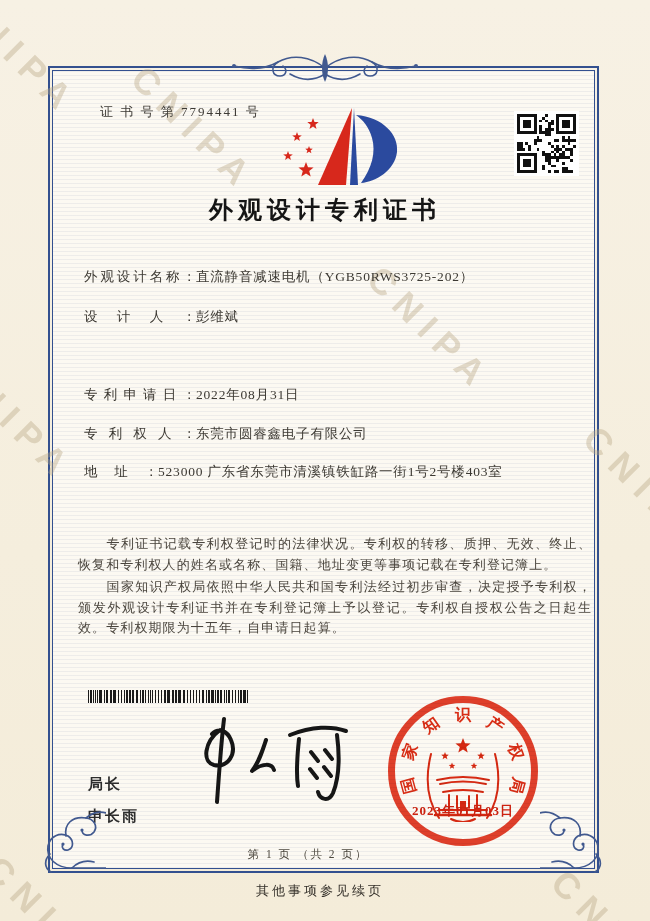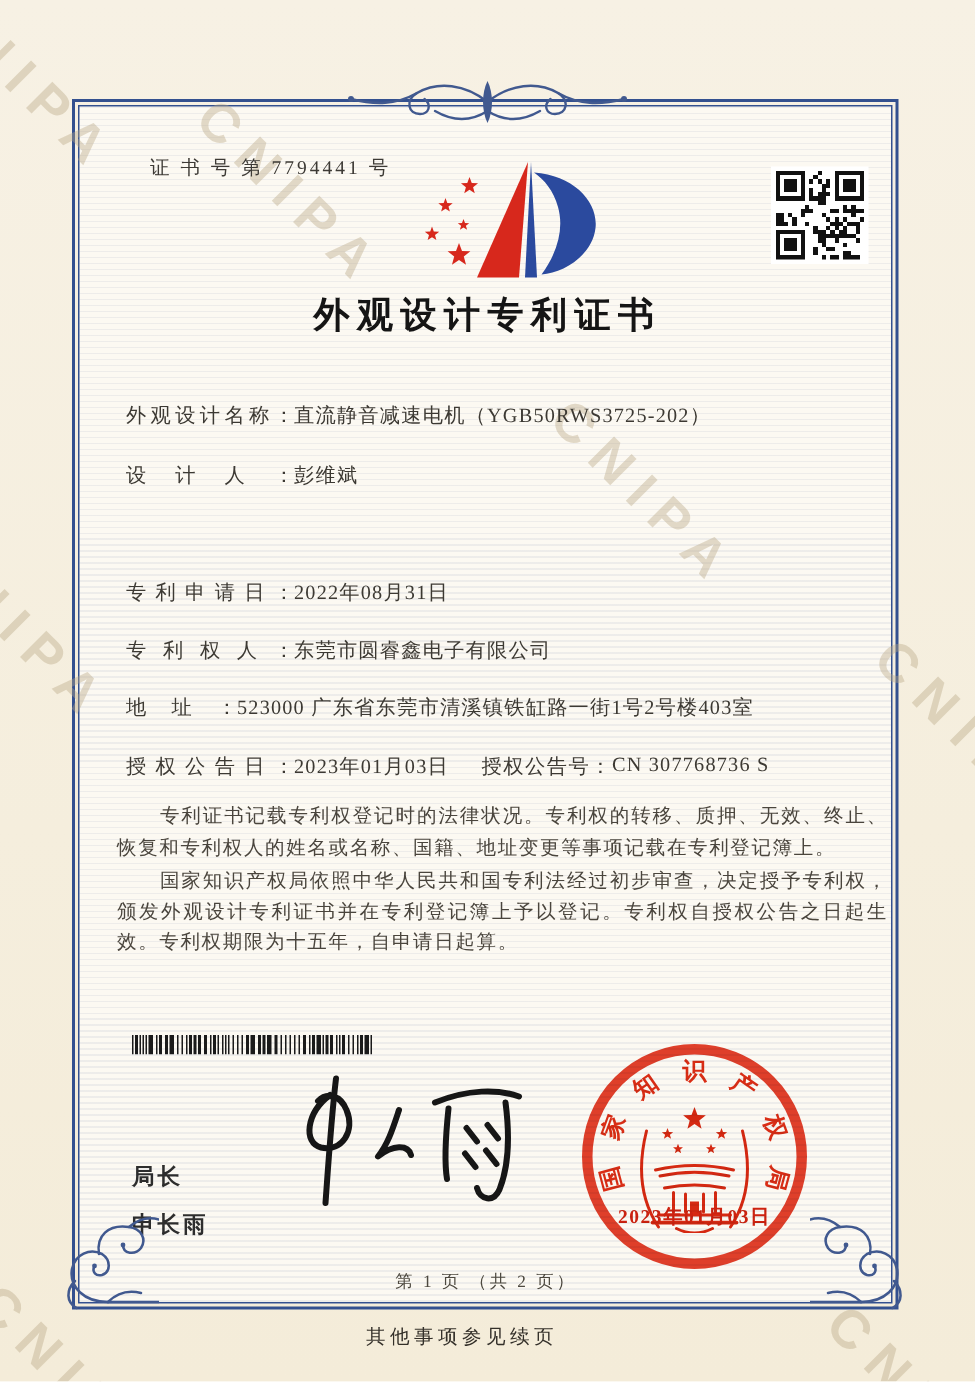--- a/index.html
+++ b/index.html
@@ -68,24 +68,24 @@
   .seal-ring{position:absolute;inset:0;border:7px solid rgba(224,48,26,0.92);
              border-radius:50%;}
   .seal-char{position:absolute;left:50%;top:50%;width:18px;height:18px;margin:-9px 0 0 -9px;
              font-size:16px;font-weight:bold;color:#dd2e16;text-align:center;
              line-height:18px;}
   .seal-emblem{position:absolute;left:35px;top:38px;}
   .seal-date{position:absolute;left:0;top:106px;width:150px;text-align:center;
              font-size:13px;font-weight:bold;letter-spacing:1px;color:#d02210;}
 
   
-  .page-indicator{position:absolute;left:16px;top:847px;width:616px;text-align:center;
+  .page-indicator{position:absolute;left:0;top:847px;width:616px;text-align:center;
                   font-size:11.5px;letter-spacing:2px;color:#4c483f;z-index:2;font-family:Liberation Serif, serif;}
   .continuation{position:absolute;left:0;top:882px;width:616px;text-align:center;
-                font-size:13px;letter-spacing:3px;color:#332f29;}
+                font-size:13px;letter-spacing:3px;color:#332f29;padding-left:12px;}
 </style>
 </head>
 <body>
 
 <div class="page">
 
   <div class="wm wm1">CNIPA</div>
   <div class="wm wm2">CNIPA</div>
   <div class="wm wm3">CNIPA</div>
   <div class="wm wm4">CNIPA</div>
@@ -272,26 +272,20 @@
     </div>
     <div class="field-row" style="top:386px">
       <span class="flabel">专利申请日：</span><span class="fvalue">2022年08月31日</span>
     </div>
     <div class="field-row" style="top:425px">
       <span class="flabel">专利权人：</span><span class="fvalue">东莞市圆睿鑫电子有限公司</span>
     </div>
     <div class="field-row" style="top:463px">
       <span class="flabel flabel-narrow">地址：</span><span class="fvalue">523000 广东省东莞市清溪镇铁缸路一街1号2号楼403室</span>
     </div>
-    <div class="field-row" style="top:502px">
-      <span class="flabel">授权公告日：</span><span class="fvalue">2023年01月03日</span>
-      <span class="fgroup-right">
-        <span class="flabel">授权公告号：</span><span class="fvalue">CN 307768736 S</span>
-      </span>
-    </div>
 
     <div class="paras">
       <p>专利证书记载专利权登记时的法律状况。专利权的转移、质押、无效、终止、恢复和专利权人的姓名或名称、国籍、地址变更等事项记载在专利登记簿上。</p>
       <p>国家知识产权局依照中华人民共和国专利法经过初步审查，决定授予专利权，颁发外观设计专利证书并在专利登记簿上予以登记。专利权自授权公告之日起生效。专利权期限为十五年，自申请日起算。</p>
     </div>
 
     <svg class="barcode" id="barcode" width="163" height="13">
         <rect x="0" y="0" width="1" height="13" fill="#1a1a1a"></rect>
         <rect x="2" y="0" width="2" height="13" fill="#1a1a1a"></rect>
         <rect x="5" y="0" width="1" height="13" fill="#1a1a1a"></rect>

